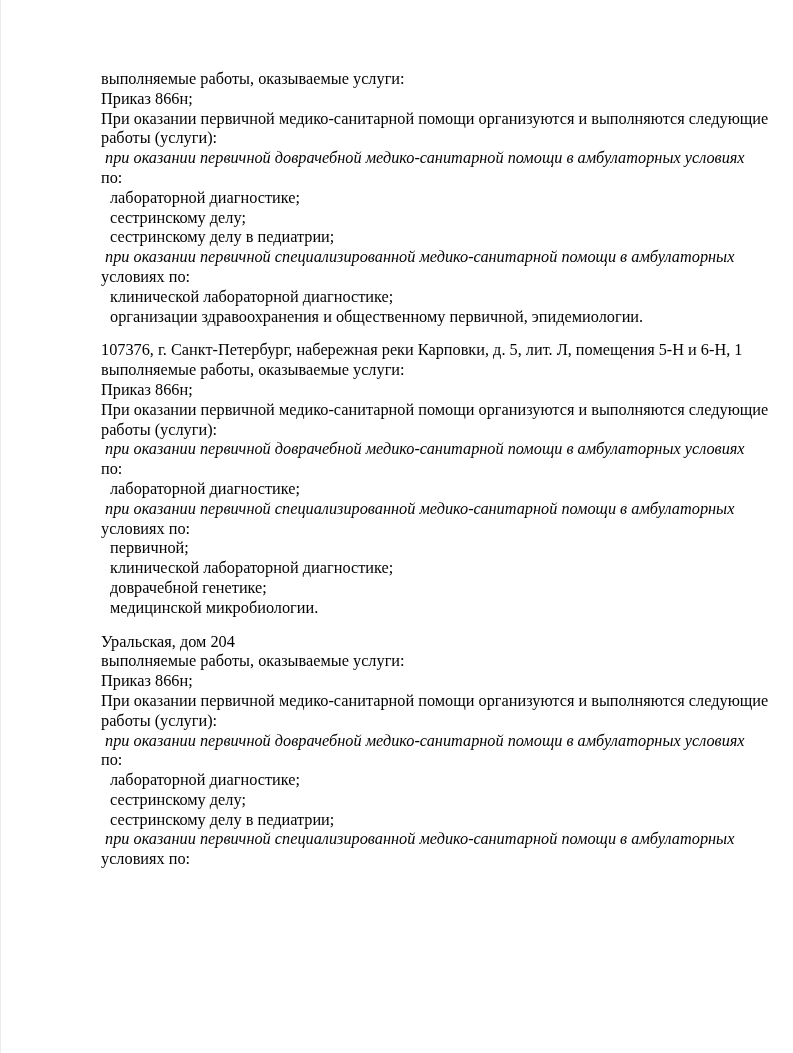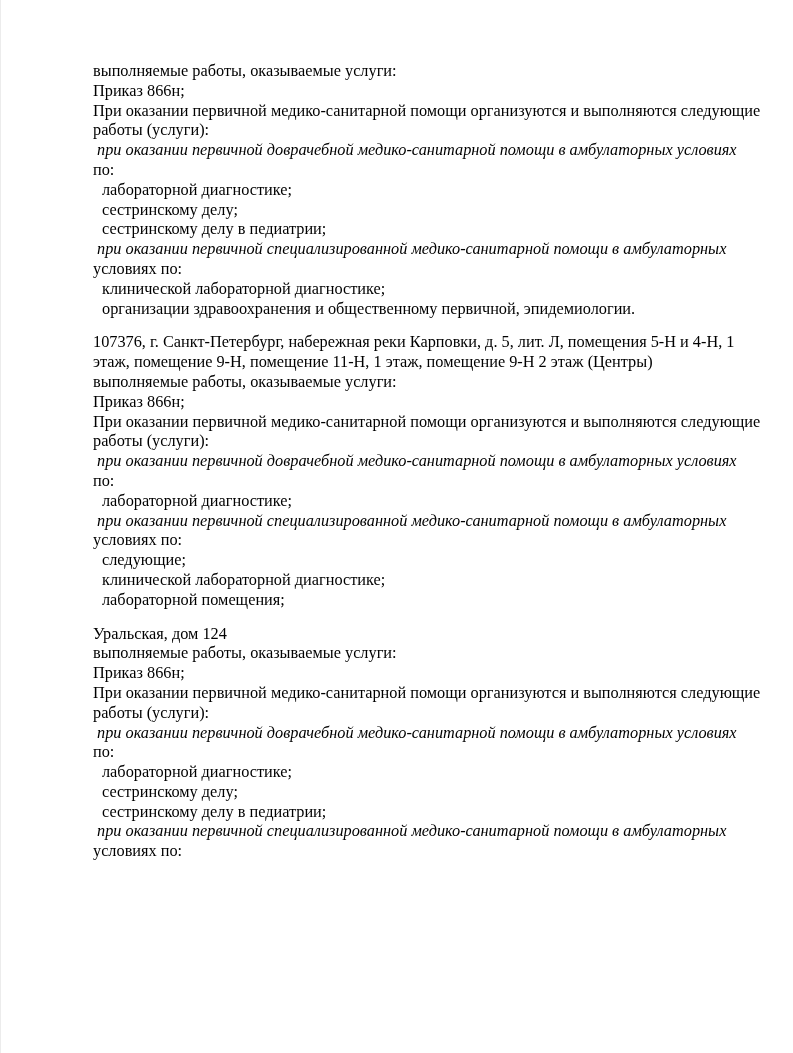--- a/index.html
+++ b/index.html
@@ -21,21 +21,21 @@
   .doc-text {
     position: absolute;
     left: 92px;
     top: 61px;
     width: 668px;
     font-size: 16.3px;
     line-height: 19.8px;
     font-weight: 400;
     -webkit-font-smoothing: antialiased;
   }
-  .doc-section { margin: 0; padding: 0; }
+  .doc-section { margin: 8px; padding: 0; }
   .doc-section + .doc-section { margin-top: 14px; }
   .line {
     white-space: pre;
     min-height: 19.8px;
   }
   .indent-0 { padding-left: 0; }
   .indent-1 { padding-left: 4px; font-style: italic; }
   .indent-2 { padding-left: 9px; font-family: Liberation Serif, serif; }
 </style>
 </head>
@@ -52,37 +52,37 @@
         <div class="line indent-0">по:</div>
         <div class="line indent-2">лабораторной диагностике;</div>
         <div class="line indent-2">сестринскому делу;</div>
         <div class="line indent-2">сестринскому делу в педиатрии;</div>
         <div class="line indent-1">при оказании первичной специализированной медико-санитарной помощи в амбулаторных</div>
         <div class="line indent-0">условиях по:</div>
         <div class="line indent-2">клинической лабораторной диагностике;</div>
         <div class="line indent-2">организации здравоохранения и общественному первичной, эпидемиологии.</div>
       </section>
       <section class="doc-section">
-        <div class="line indent-0">107376, г. Санкт-Петербург, набережная реки Карповки, д. 5, лит. Л, помещения 5-Н и 4-Н, 1</div>
-        <div class="line indent-0">этаж, помещение 9-Н, помещение 11-Н, 1 этаж, помещение 9-Н 2 этаж (Центры)</div>
+        <div class="line indent-0">107376, г. Санкт-Петербург, набережная реки Карповки, д. 5, лит. Л, помещения 5-Н и 6-Н, 1</div>
         <div class="line indent-0">выполняемые работы, оказываемые услуги:</div>
         <div class="line indent-0">Приказ 866н;</div>
         <div class="line indent-0">При оказании первичной медико-санитарной помощи организуются и выполняются следующие</div>
         <div class="line indent-0">работы (услуги):</div>
         <div class="line indent-1">при оказании первичной доврачебной медико-санитарной помощи в амбулаторных условиях</div>
         <div class="line indent-0">по:</div>
         <div class="line indent-2">лабораторной диагностике;</div>
         <div class="line indent-1">при оказании первичной специализированной медико-санитарной помощи в амбулаторных</div>
         <div class="line indent-0">условиях по:</div>
-        <div class="line indent-2">следующие;</div>
+        <div class="line indent-2">первичной;</div>
         <div class="line indent-2">клинической лабораторной диагностике;</div>
-        <div class="line indent-2">лабораторной помещения;</div>
+        <div class="line indent-2">доврачебной генетике;</div>
+        <div class="line indent-2">медицинской микробиологии.</div>
       </section>
       <section class="doc-section">
-        <div class="line indent-0">Уральская, дом 124</div>
+        <div class="line indent-0">Уральская, дом 204</div>
         <div class="line indent-0">выполняемые работы, оказываемые услуги:</div>
         <div class="line indent-0">Приказ 866н;</div>
         <div class="line indent-0">При оказании первичной медико-санитарной помощи организуются и выполняются следующие</div>
         <div class="line indent-0">работы (услуги):</div>
         <div class="line indent-1">при оказании первичной доврачебной медико-санитарной помощи в амбулаторных условиях</div>
         <div class="line indent-0">по:</div>
         <div class="line indent-2">лабораторной диагностике;</div>
         <div class="line indent-2">сестринскому делу;</div>
         <div class="line indent-2">сестринскому делу в педиатрии;</div>
         <div class="line indent-1">при оказании первичной специализированной медико-санитарной помощи в амбулаторных</div>

